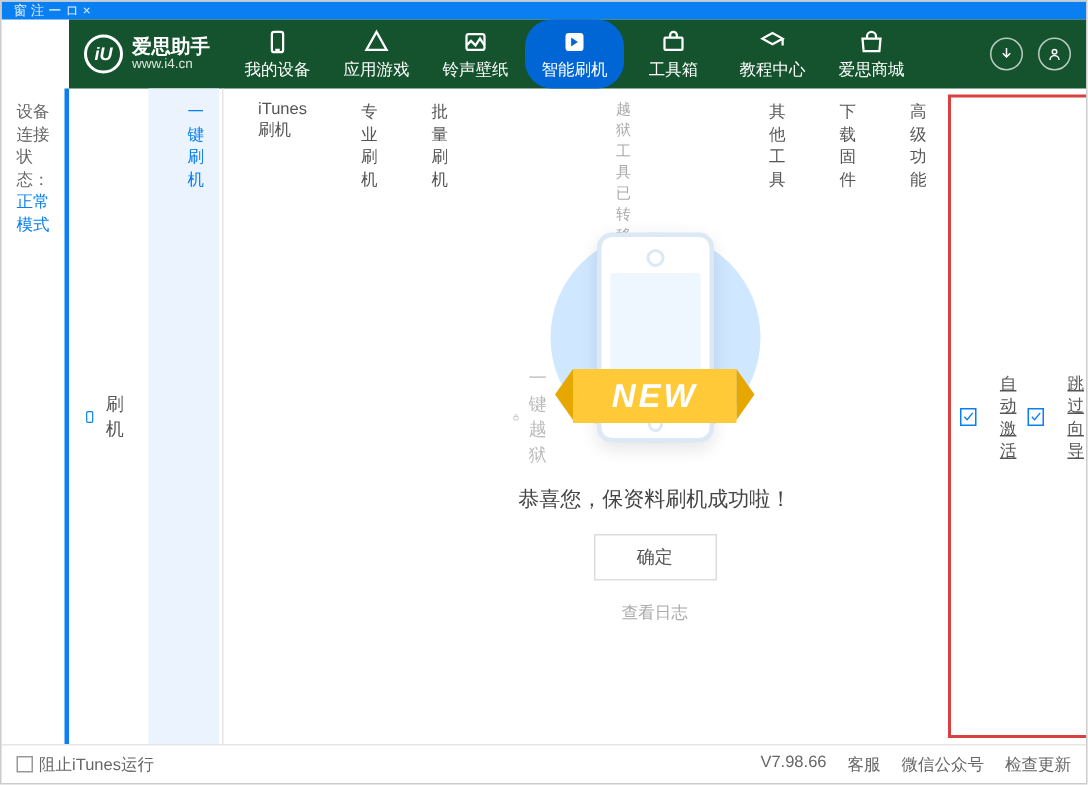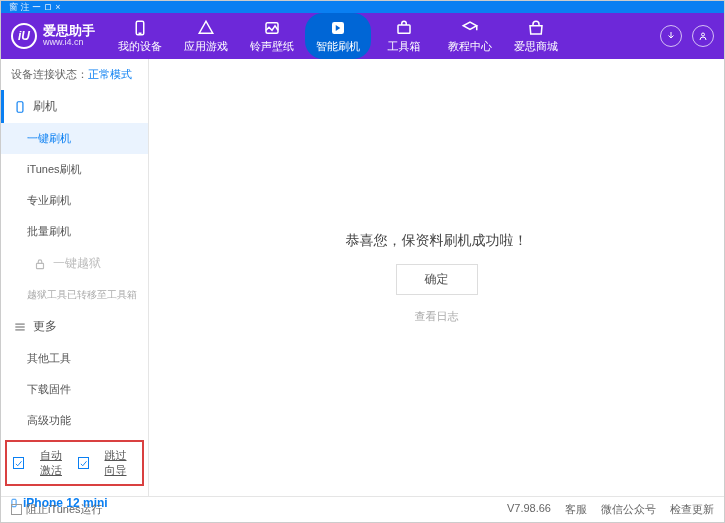--- a/index.html
+++ b/index.html
@@ -1,39 +1,39 @@
 <!DOCTYPE html>
 <html><head>
 <meta charset="utf-8">
 <style>
 * { margin: 0; padding: 0; box-sizing: border-box; font-family: "Microsoft YaHei", sans-serif; }
 body { background: #fff; width: 725px; height: 523px; overflow: hidden; border: 1px solid #ccc; }
 
 .titlebar { background: #0a7ff2; height: 12px; display: flex; justify-content: flex-start; align-items: center; padding: 0 8px; gap: 8px; }
 .titlebar span { color: #fff; font-size: 9px; opacity: 0.85; }
 
-.header { background: #6d28d9; height: 46px; display: flex; align-items: center; padding: 0 10px; }
+.header { background: #14532d; height: 46px; display: flex; align-items: center; padding: 0 10px; margin-left: 45px; }
 .logo { display: flex; align-items: center; gap: 6px; color: #fff; margin-right: 12px; }
 .logo-icon { width: 26px; height: 26px; border: 2px solid #fff; border-radius: 50%; display: flex; align-items: center; justify-content: center; font-weight: bold; font-size: 12px; font-style: italic; }
 .logo-text { display: flex; flex-direction: column; line-height: 1.1; }
 .logo-text .brand { font-size: 13px; font-weight: bold; }
 .logo-text .url { font-size: 9px; opacity: 0.85; }
 
 .navs { display: flex; height: 100%; flex: 1; }
 .nav-item { width: 66px; display: flex; flex-direction: column; align-items: center; justify-content: center; color: #fff; font-size: 11px; gap: 2px; cursor: pointer; }
 .nav-item.active { background: #0066d6; border-radius: 18px; }
 .nav-icon { width: 18px; height: 18px; }
 
 .header-right { display: flex; gap: 10px; align-items: center; }
 .circ-btn { width: 22px; height: 22px; border: 1.5px solid rgba(255,255,255,0.7); border-radius: 50%; display: flex; align-items: center; justify-content: center; }
 .circ-btn svg { width: 12px; height: 12px; stroke: #fff; fill: none; }
 
 .body-wrap { display: flex; height: calc(100% - 58px - 26px); }
 
-.sidebar { width: 148px; border-right: 1px solid #e5e5e5; display: flex; flex-direction: column; font-size: 12px; }
+.sidebar { width: 148px; border-right: 1px solid #e5e5e5; display: flex; flex-direction: row; font-size: 12px; }
 .status-line { padding: 8px 10px; color: #666; font-size: 11px; }
 .status-line .mode { color: #0a7ff2; }
 .side-head { display: flex; align-items: center; gap: 6px; padding: 8px 12px; color: #555; cursor: pointer; }
 .side-head.locked { color: #bbb; padding-left: 32px; }
 .side-head svg { width: 14px; height: 14px; }
 .side-accent { border-left: 3px solid #0a7ff2; padding-left: 9px; }
 .side-sub { padding: 8px 10px 8px 26px; color: #555; font-size: 11px; cursor: pointer; }
 .side-sub.active { background: #eaf3fe; color: #0a7ff2; }
 .side-sub.muted { color: #aaa; font-size: 10px; line-height: 1.4; }
 
@@ -212,20 +212,28 @@
         <svg viewBox="0 0 24 24" fill="none" stroke="#0a7ff2" stroke-width="2">
             <rect x="7" y="3" width="10" height="18" rx="2"></rect>
           </svg>
         <span>iPhone 12 mini</span>
       </div>
 
     </div>
   </div>
 
   <div class="main">
+    <div class="illus">
+      <div class="illus-circle"></div>
+      <div class="illus-phone">
+          <div class="illus-screen"></div>
+          <div class="illus-home"></div>
+        </div>
+      <div class="illus-banner">NEW</div>
+    </div>
     <div class="msg">恭喜您，保资料刷机成功啦！</div>
     <button class="ok-btn">确定</button>
     <div class="log-link">查看日志</div>
   </div>
 </div>
 
 <div class="footer">
   <div class="left">
     <span class="chk2"></span>
     <span>阻止iTunes运行</span>

